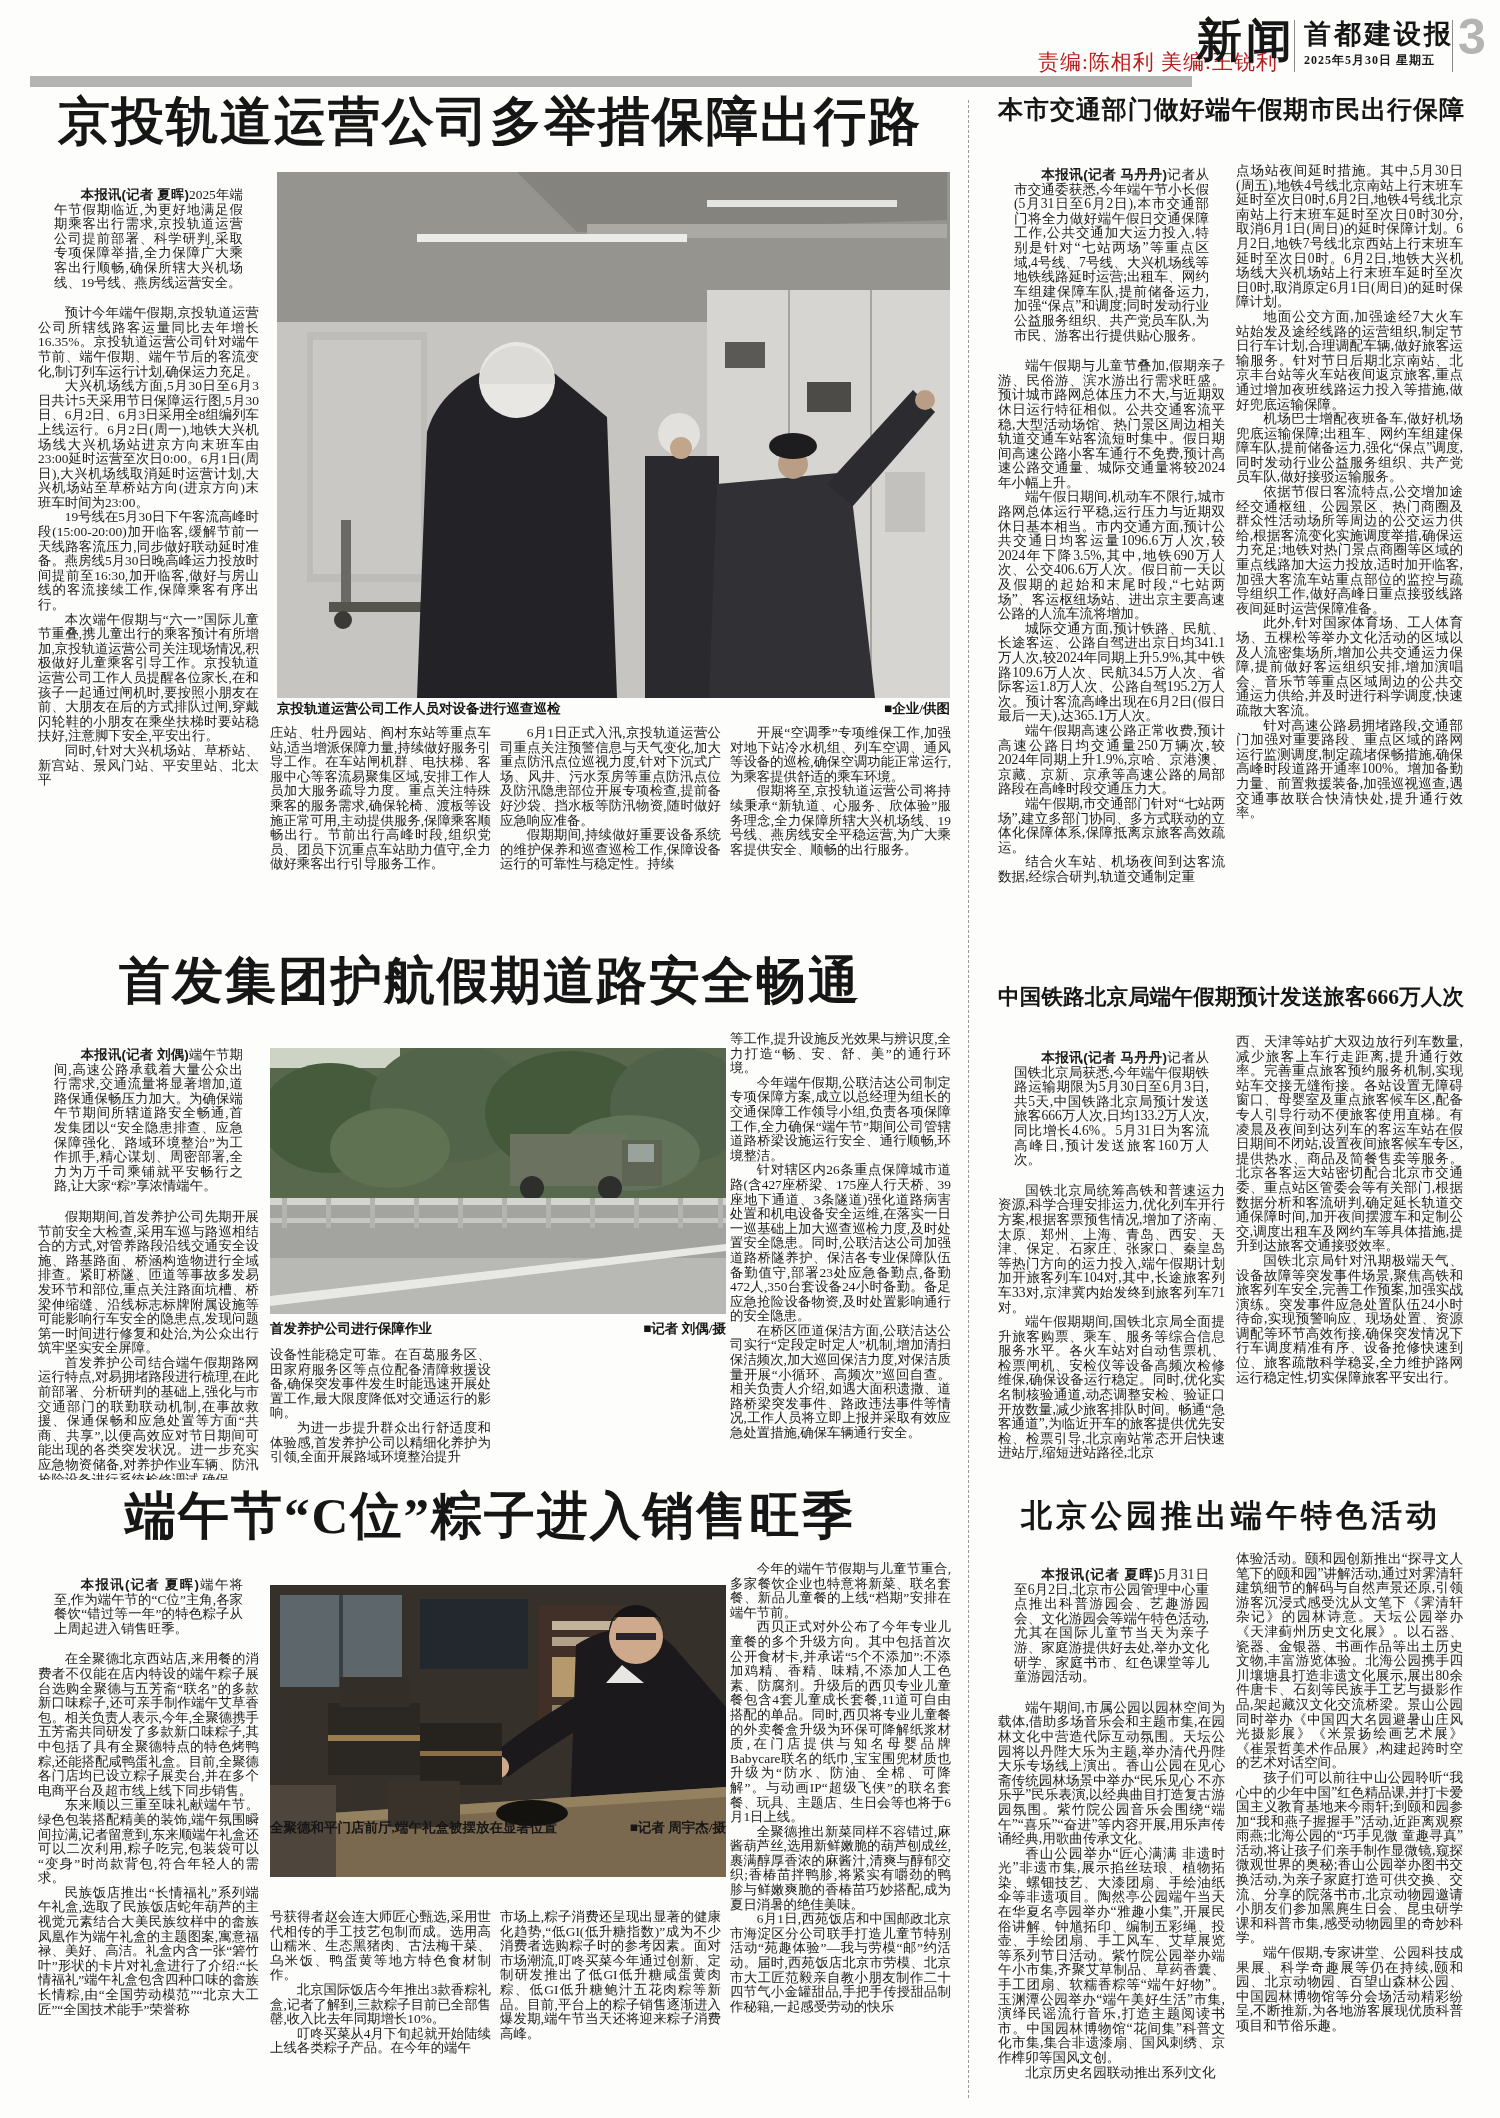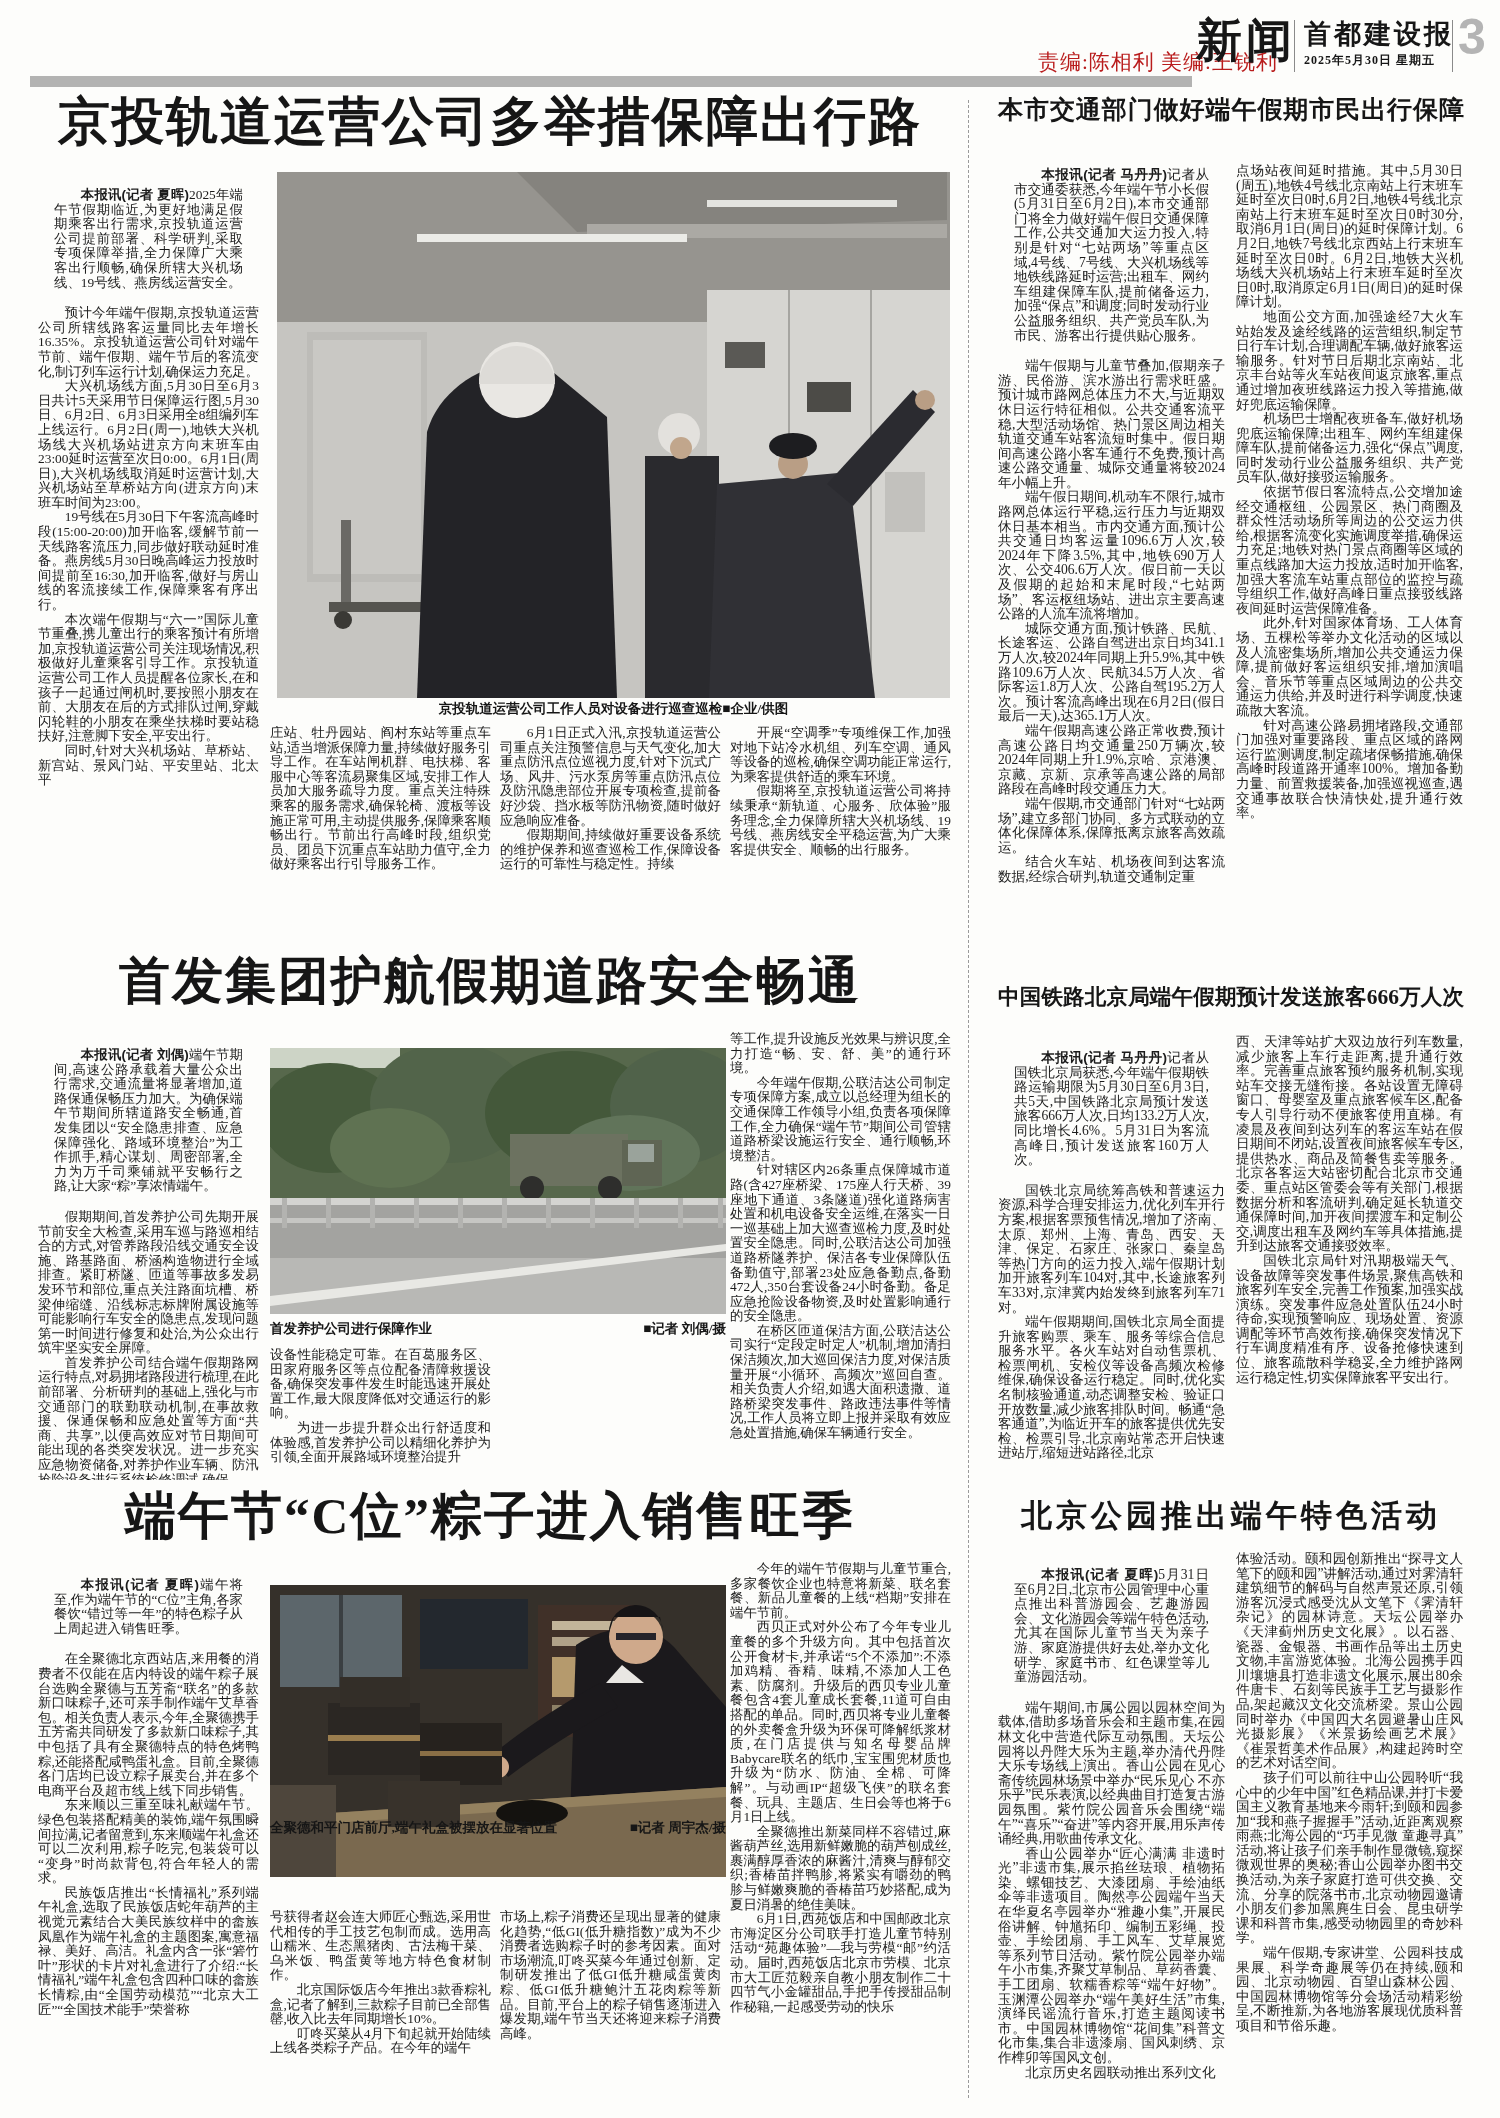--- a/index.html
+++ b/index.html
@@ -92,21 +92,21 @@
       <rect x="368" y="284" width="74" height="242" fill="#2a2a2e"></rect>
       <circle cx="402" cy="262" r="21" fill="#e3e1dd"></circle>
       <circle cx="404" cy="276" r="11" fill="#c1a68c"></circle>
       <path d="M440,312 L572,300 L598,526 L432,526 Z" fill="#303035"></path>
       <circle cx="516" cy="292" r="15" fill="#b99e85"></circle>
       <ellipse cx="516" cy="274" rx="24" ry="13" fill="#1d1d20"></ellipse>
       <polygon points="550,312 636,218 658,240 576,334" fill="#2b2b30"></polygon>
       <circle cx="648" cy="228" r="10" fill="#b99e85"></circle>
     </svg>
   </div>
-  <div class="abs cap" style="left:277px;top:700px;width:673px;justify-content:center;">
+  <div class="abs cap" style="left:277px;top:700px;width:673px;">
     <span>京投轨道运营公司工作人员对设备进行巡查巡检</span>
     <span class="credit">■企业/供图</span>
   </div>
 
   <div class="abs col cont" style="left:270px;top:726px;width:221px;height:206px;">
       <p>庄站、牡丹园站、阎村东站等重点车站,适当增派保障力量,持续做好服务引导工作。在车站闸机群、电扶梯、客服中心等客流易聚集区域,安排工作人员加大服务疏导力度。重点关注特殊乘客的服务需求,确保轮椅、渡板等设施正常可用,主动提供服务,保障乘客顺畅出行。节前出行高峰时段,组织党员、团员下沉重点车站助力值守,全力做好乘客出行引导服务工作。</p>
     </div>
   <div class="abs col" style="left:500px;top:726px;width:221px;height:206px;">
       <p>6月1日正式入汛,京投轨道运营公司重点关注预警信息与天气变化,加大重点防汛点位巡视力度,针对下沉式广场、风井、污水泵房等重点防汛点位及防汛隐患部位开展专项检查,提前备好沙袋、挡水板等防汛物资,随时做好应急响应准备。</p>
       <p>假期期间,持续做好重要设备系统的维护保养和巡查巡检工作,保障设备运行的可靠性与稳定性。持续</p>

